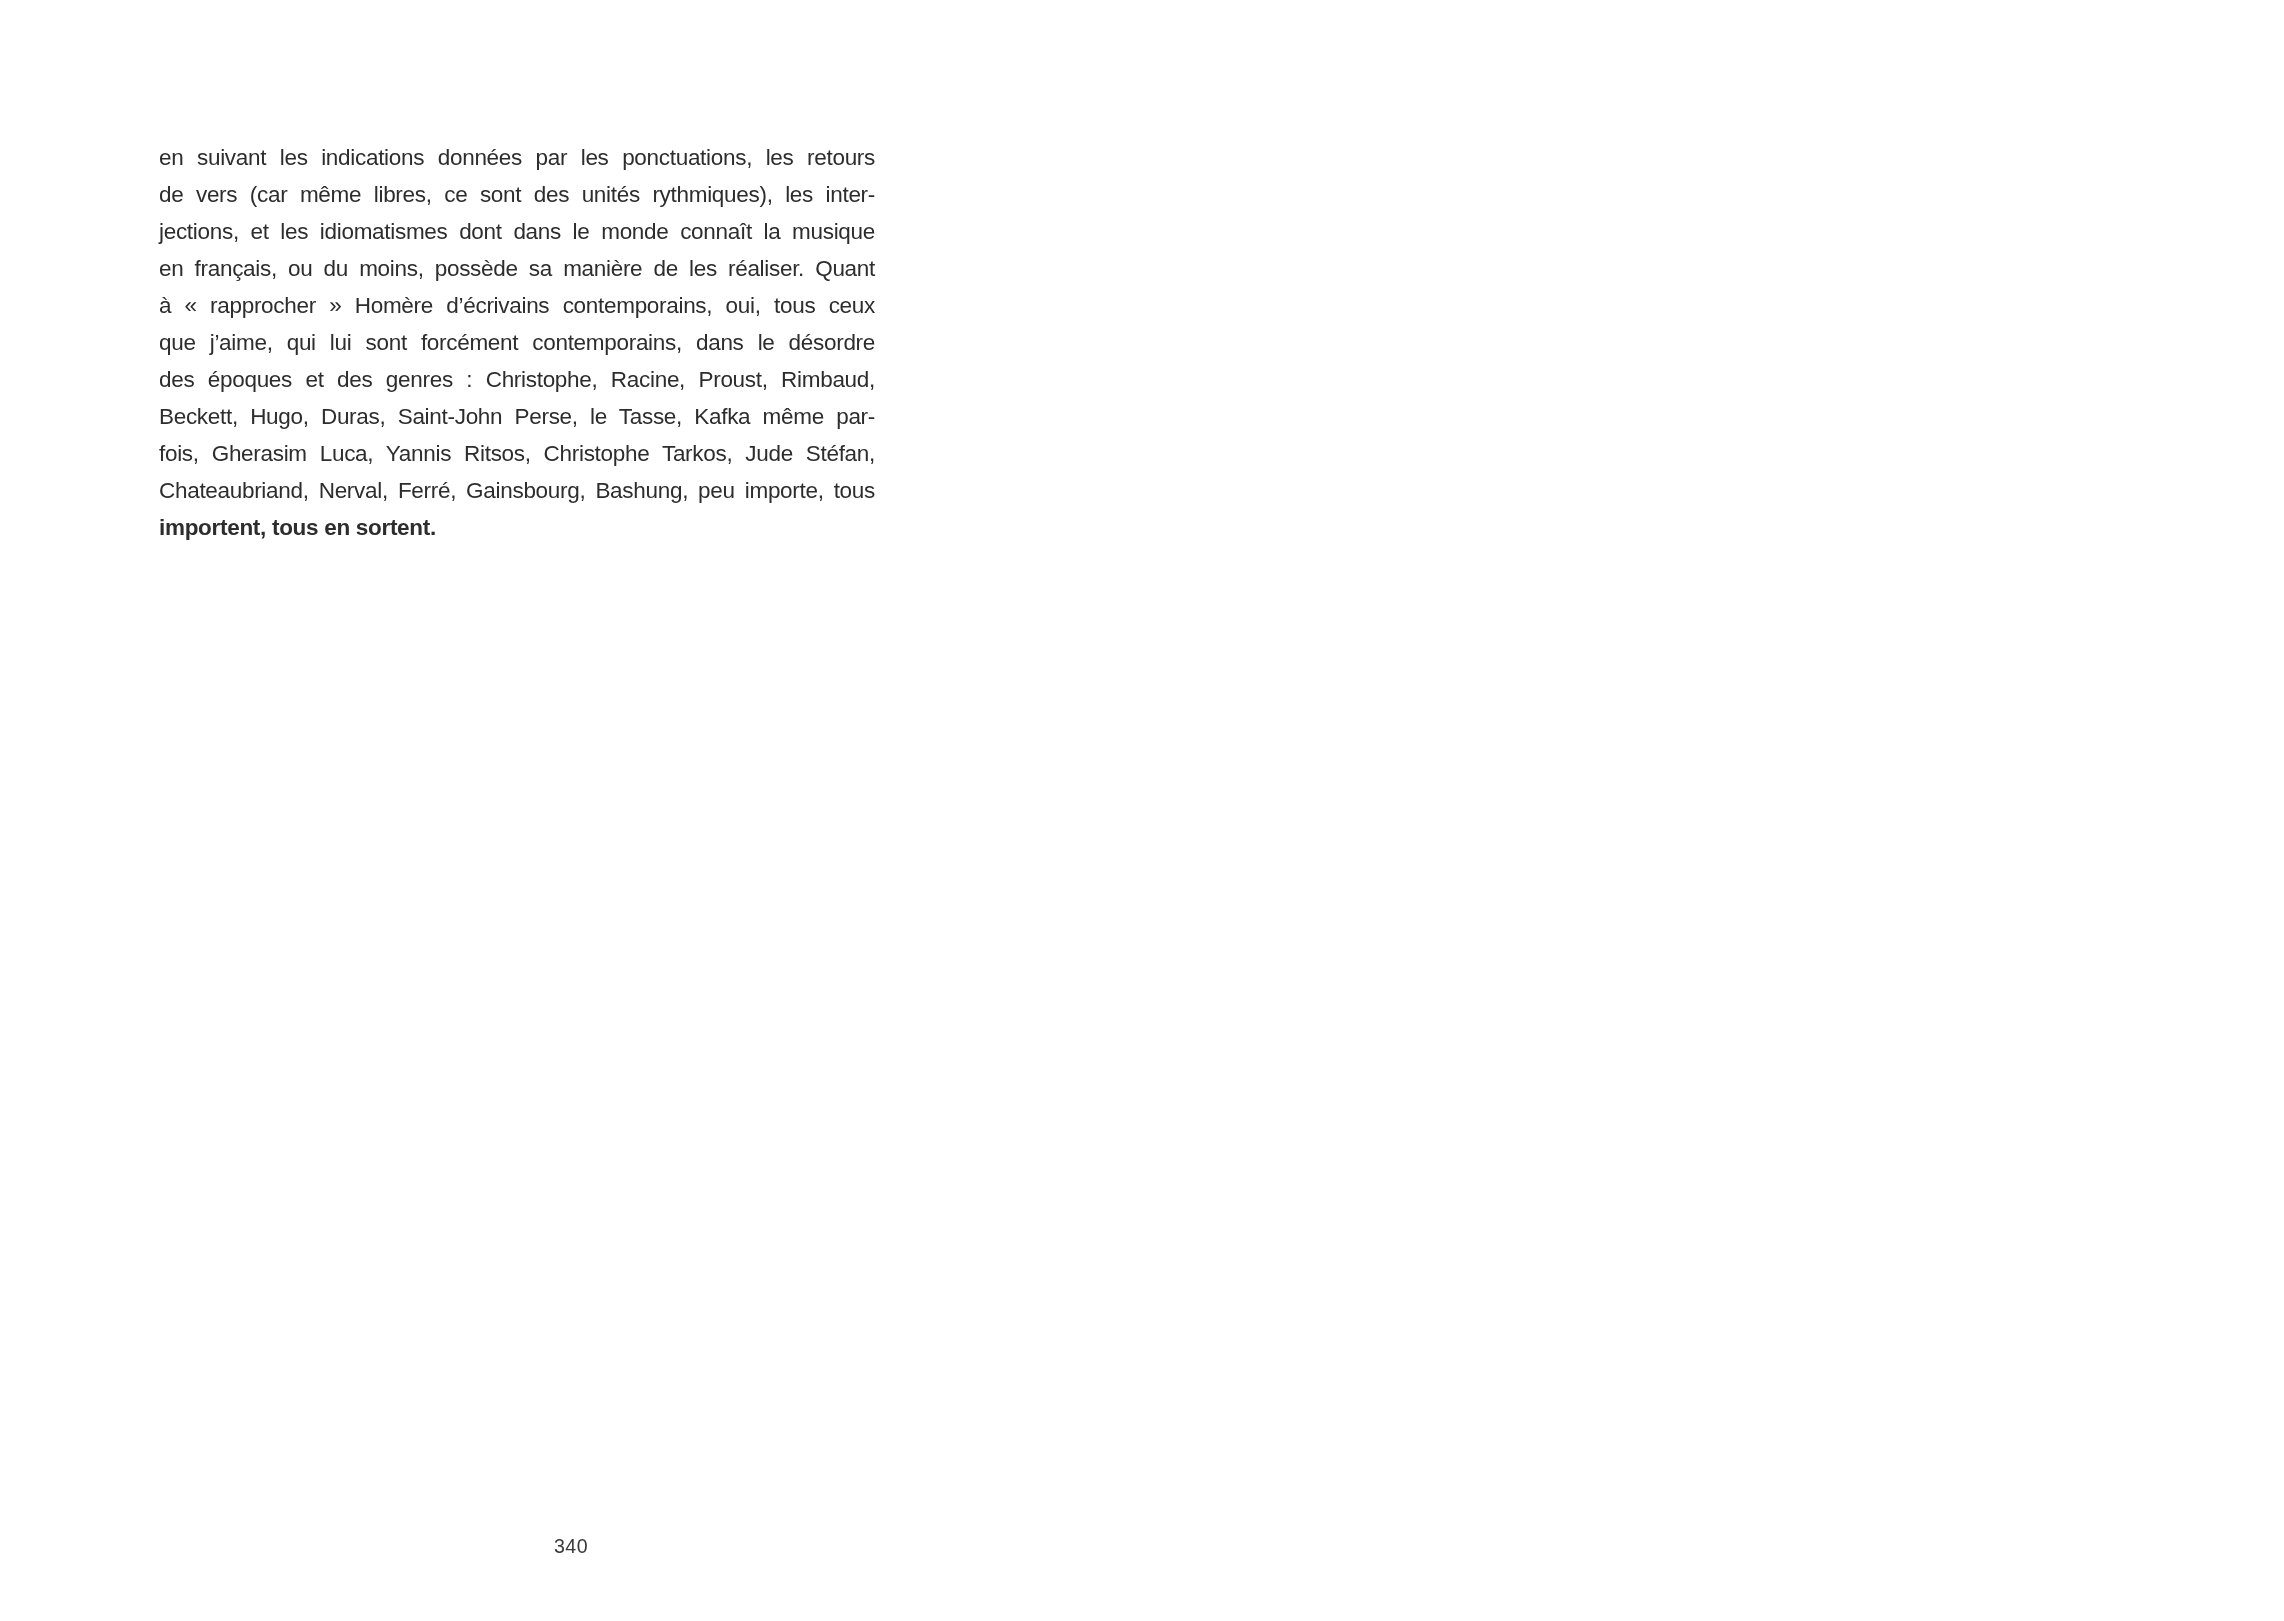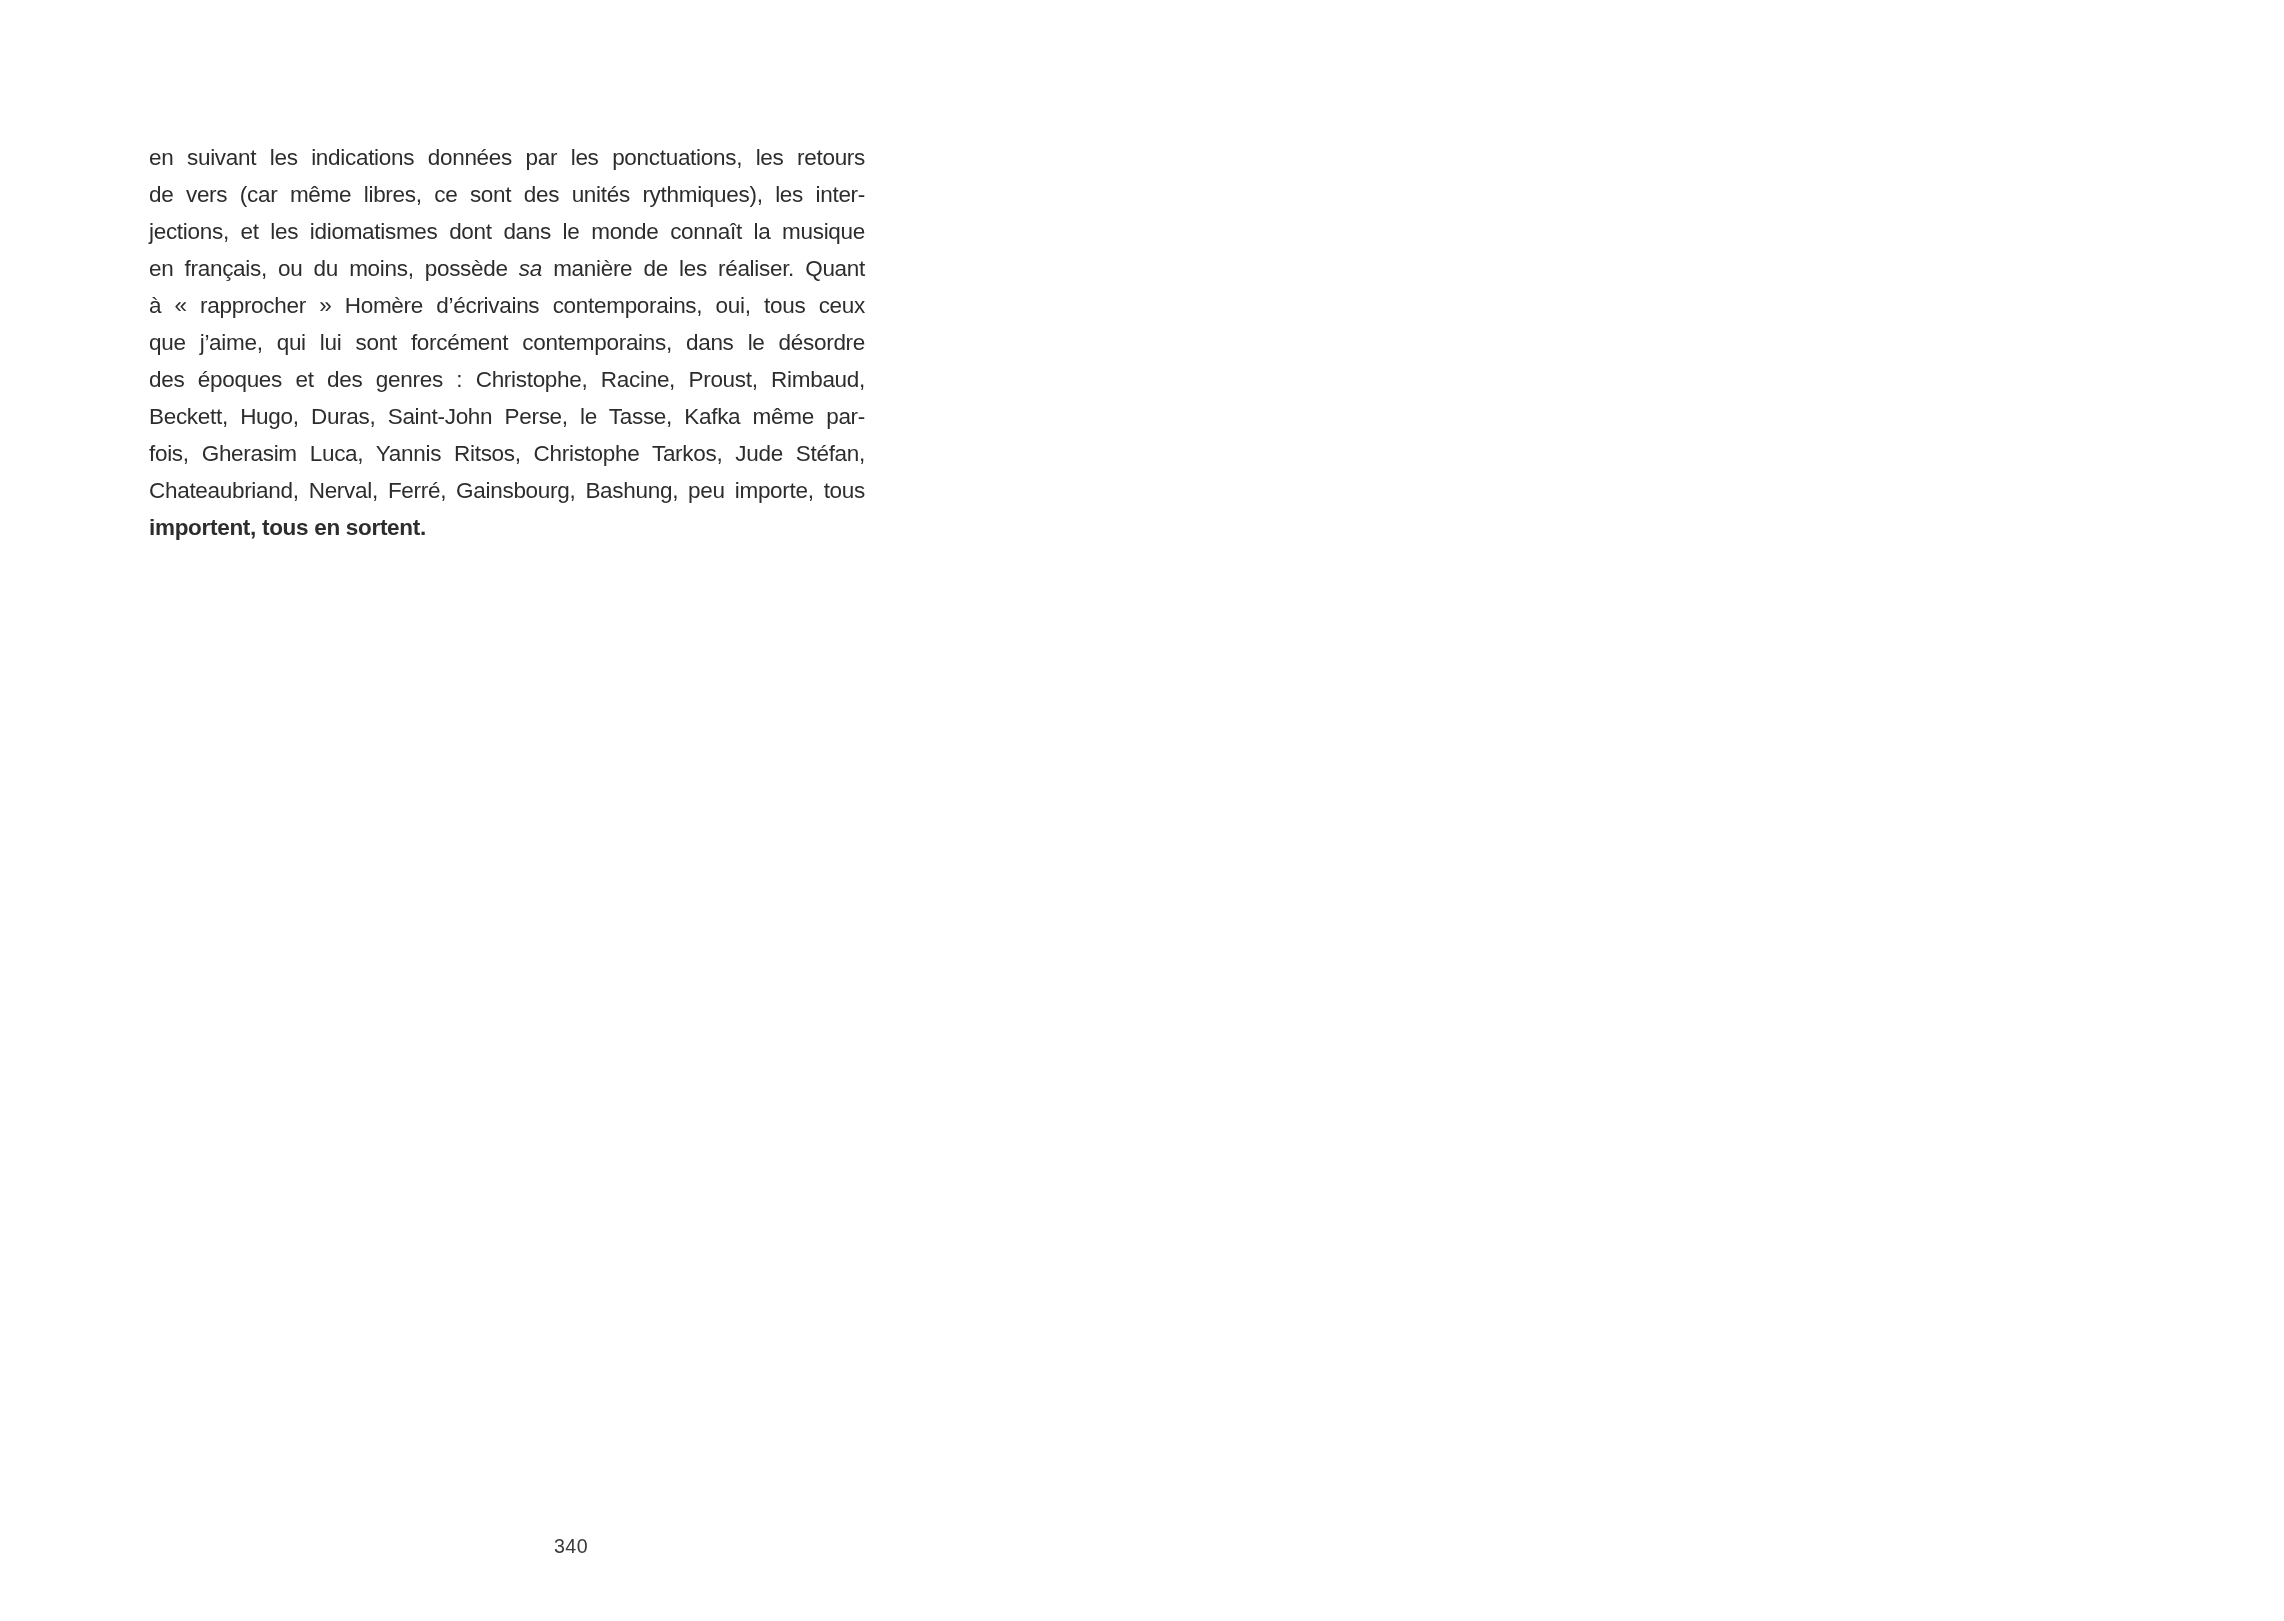--- a/index.html
+++ b/index.html
@@ -7,25 +7,25 @@
     width:2285px;height:1621px;background:#ffffff;position:relative;
     font-family:"Liberation Sans", sans-serif;color:#2d2d2d;
     -webkit-font-smoothing:antialiased;
   }
   .page{position:absolute;top:0;height:1621px;background:#ffffff;}
   #left-page{left:0;width:1142px;}
   #right-page{left:1143px;width:1142px;}
 
   
   .textcol{position:absolute;letter-spacing:-0.3px;}
-  #left-text{left:149px;top:139px;width:716px;font-size:22.5px;line-height:37px;}
+  #left-text{left:159px;top:139px;width:716px;font-size:22.5px;line-height:37px;}
 
   .jline{text-align:justify;text-align-last:justify;white-space:normal;}
   .jline.last{text-align-last:left;font-weight:bold;}
-  .it{font-style:italic;}
+  .it{}
 
   .pagenum{
     position:absolute;top:1515px;width:1142px;text-align:center;
     font-size:19.6px;color:#3a3a3a;letter-spacing:0.5px;margin-top:20px;
   }
   #pagenum-left{left:0;}
 </style>
 </head>
 <body>
 

